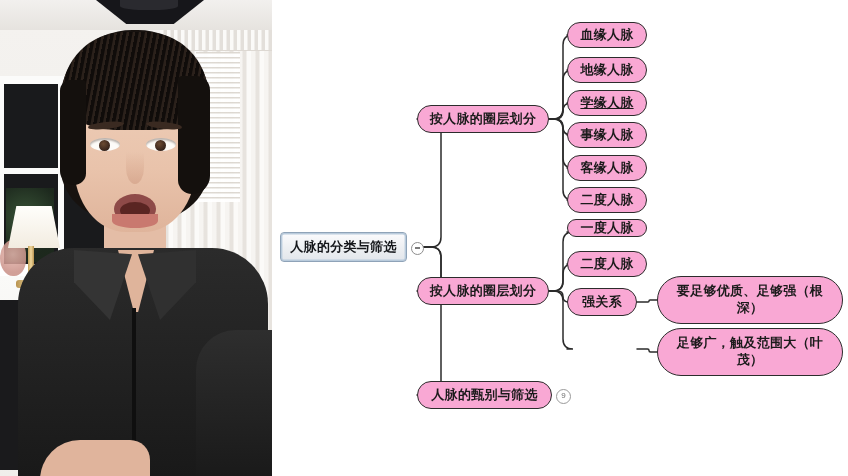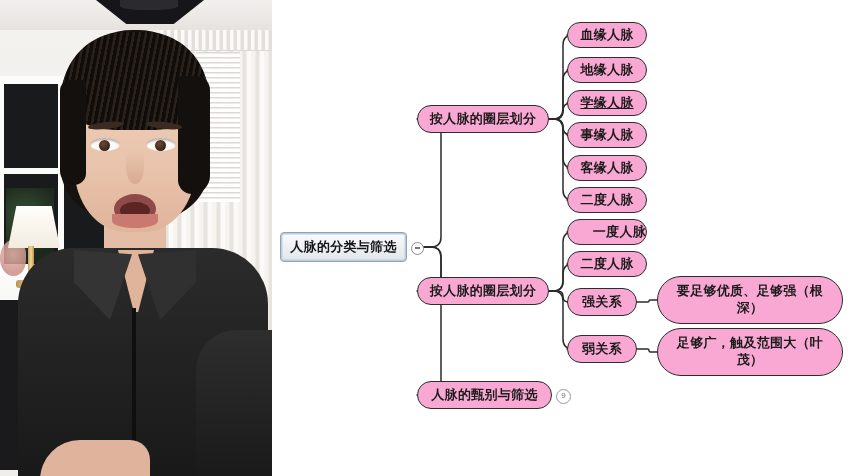--- a/index.html
+++ b/index.html
@@ -411,34 +411,31 @@
     <div class="node" id="n-b0-c4" style="left: 295px; top: 155px; width: 80px; height: 26px; font-size: 13px;">
       <span>客缘人脉</span>
     </div>
     <div class="node" id="n-b0-c5" style="left: 295px; top: 187px; width: 80px; height: 26px; font-size: 13px;">
       <span>二度人脉</span>
     </div>
 
     <div class="node" id="n-b1" style="left: 145px; top: 277px; width: 132px; height: 28px; font-size: 13px;">
       <span>按人脉的圈层划分</span>
     </div>
-    <div class="node" id="n-b1-c0" style="left: 295px; top: 219px; width: 80px; height: 26px; font-size: 13px; justify-content: flex-end;">
+    <div class="node" id="n-b1-c0" style="left: 295px; top: 219px; width: 80px; height: 18px; font-size: 13px;">
       <span>一度人脉</span>
     </div>
     <div class="node" id="n-b1-c1" style="left: 295px; top: 251px; width: 80px; height: 26px; font-size: 13px;">
       <span>二度人脉</span>
     </div>
     <div class="node" id="n-b1-c2" style="left: 295px; top: 288px; width: 70px; height: 28px; font-size: 13px;">
       <span>强关系</span>
     </div>
     <div class="node wide" id="n-b1-c2-g0" style="left: 385px; top: 276px; width: 186px; height: 48px; font-size: 13px; padding: 0px 10px; line-height: 1.3;">
       <span>要足够优质、足够强（根深）</span>
-    </div>
-    <div class="node" id="n-b1-c3" style="left: 295px; top: 335px; width: 70px; height: 28px; font-size: 13px;">
-      <span>弱关系</span>
     </div>
     <div class="node wide" id="n-b1-c3-g0" style="left: 385px; top: 328px; width: 186px; height: 48px; font-size: 13px; padding: 0px 10px; line-height: 1.3;">
       <span>足够广，触及范围大（叶茂）</span>
     </div>
 
     <div class="node" id="n-b2" style="left: 145px; top: 381px; width: 135px; height: 28px; font-size: 13px;">
       <span>人脉的甄别与筛选</span>
     </div>
     <div class="badge" id="bdg-b2" style="left: 284px; top: 388.5px;">9</div>
   </div>

